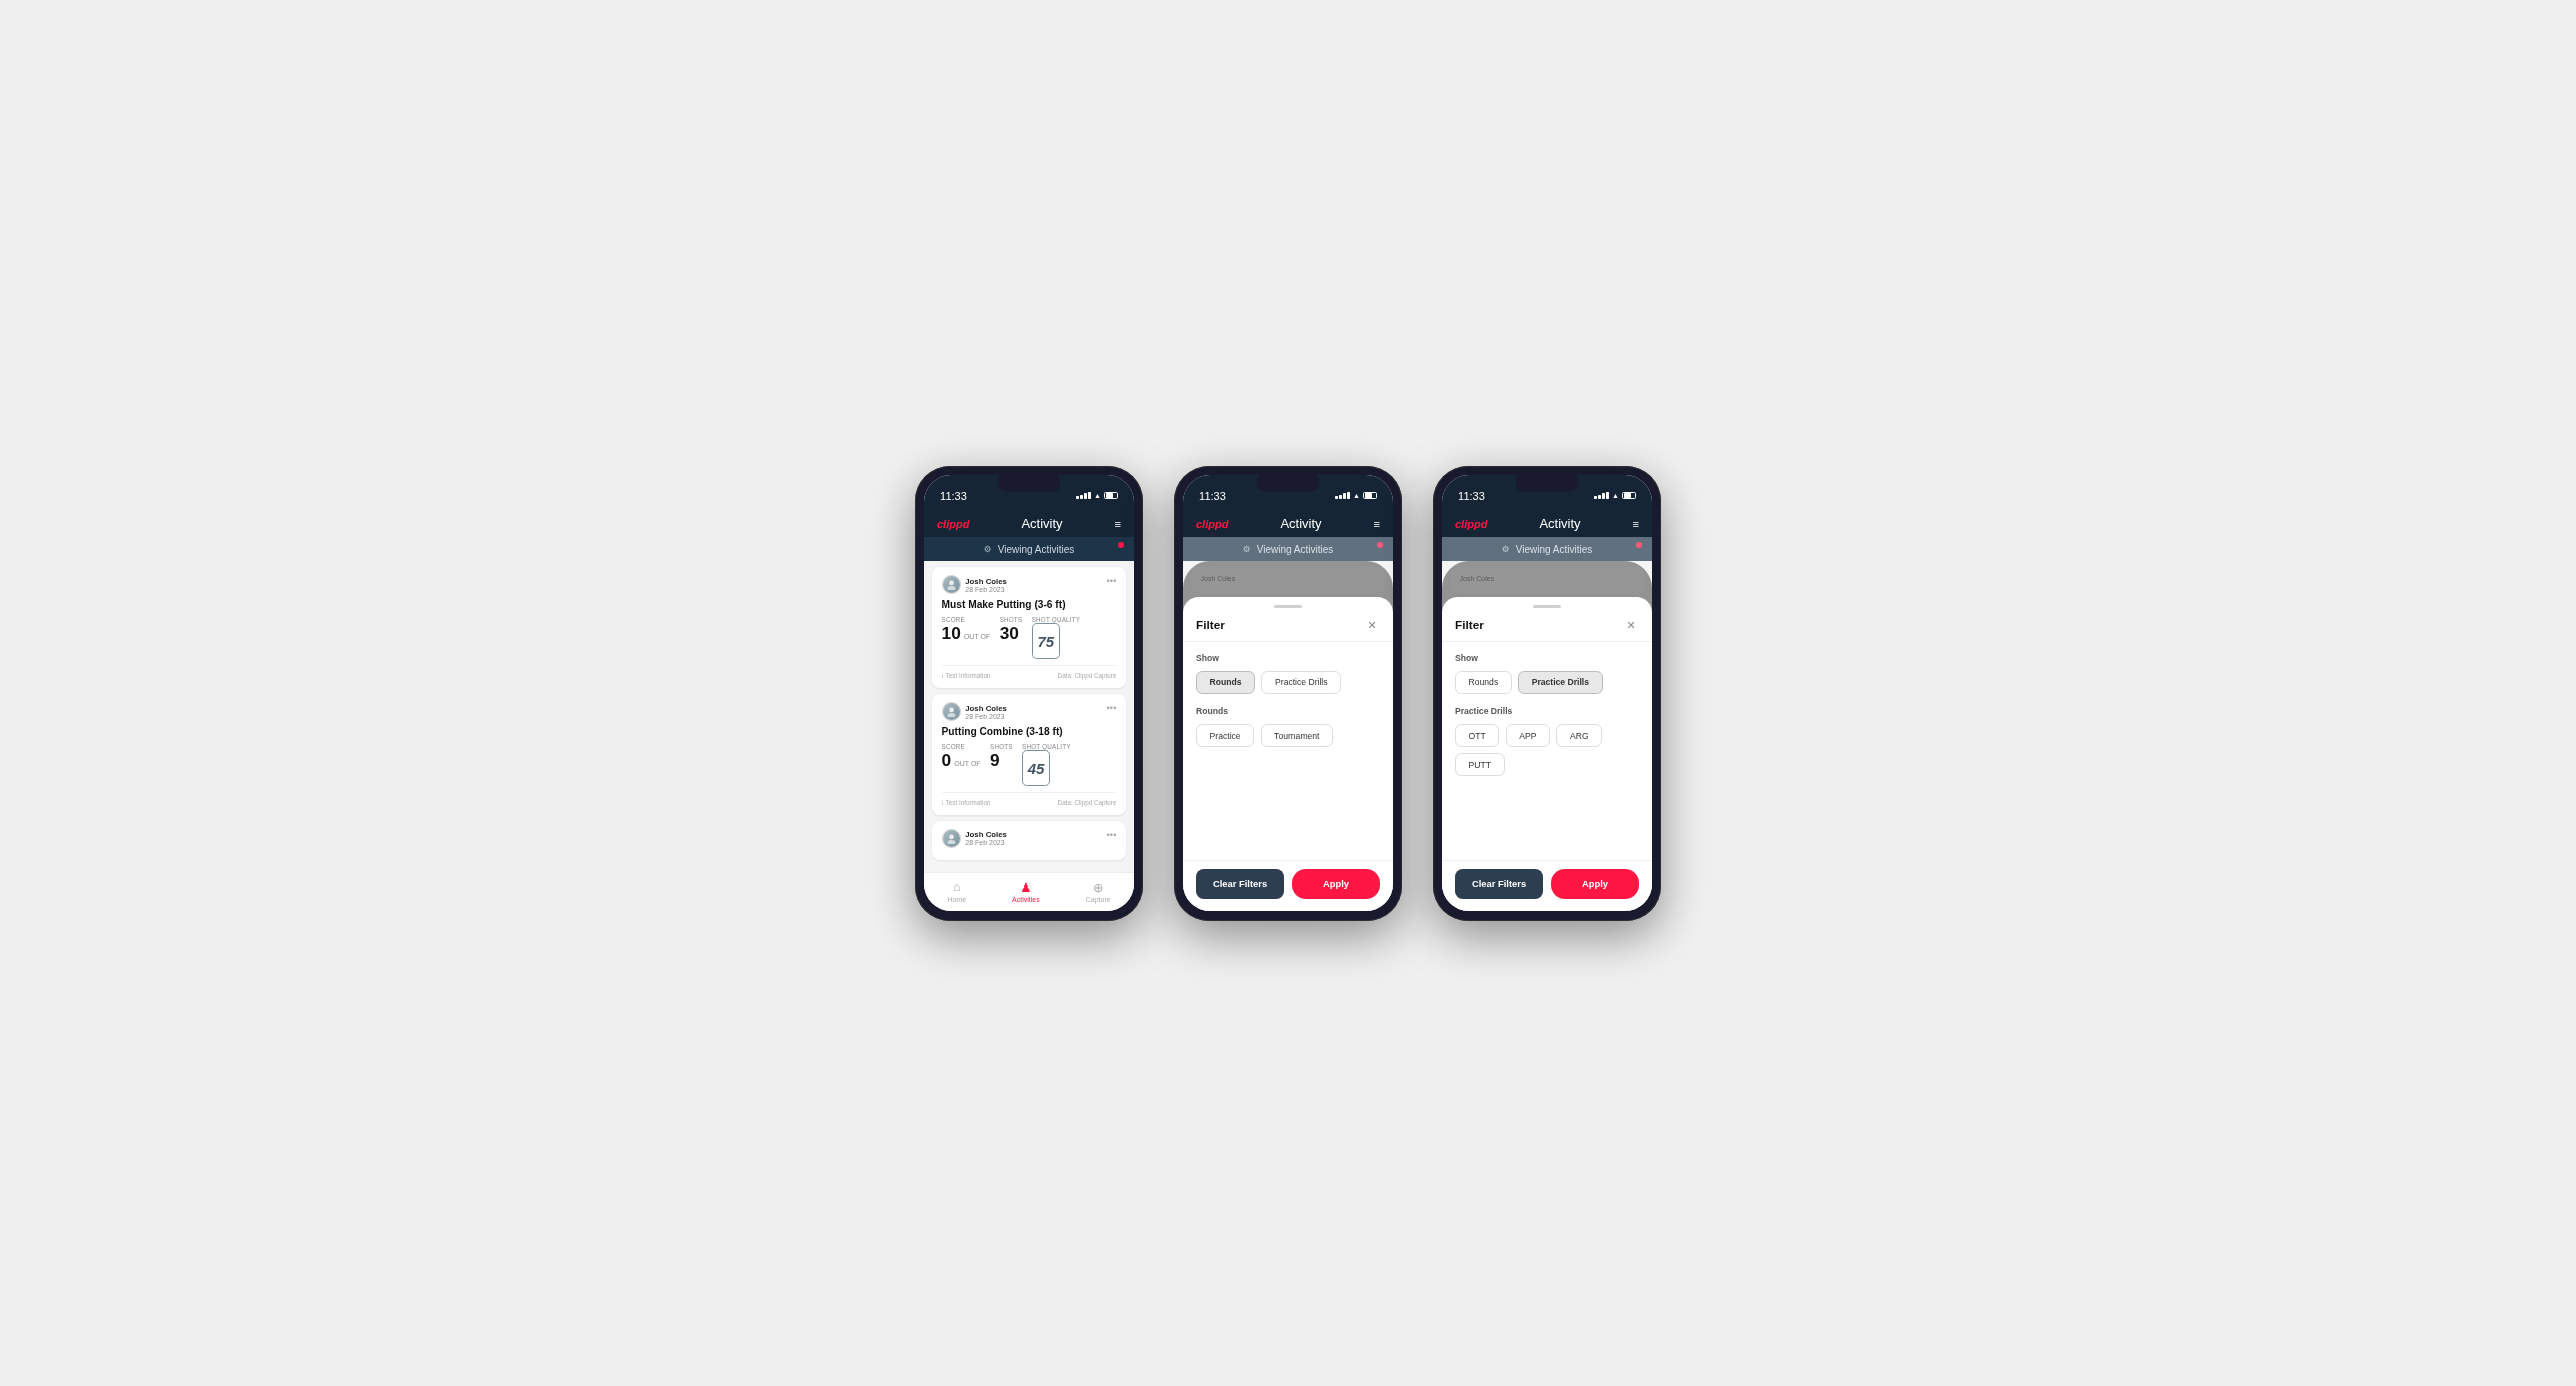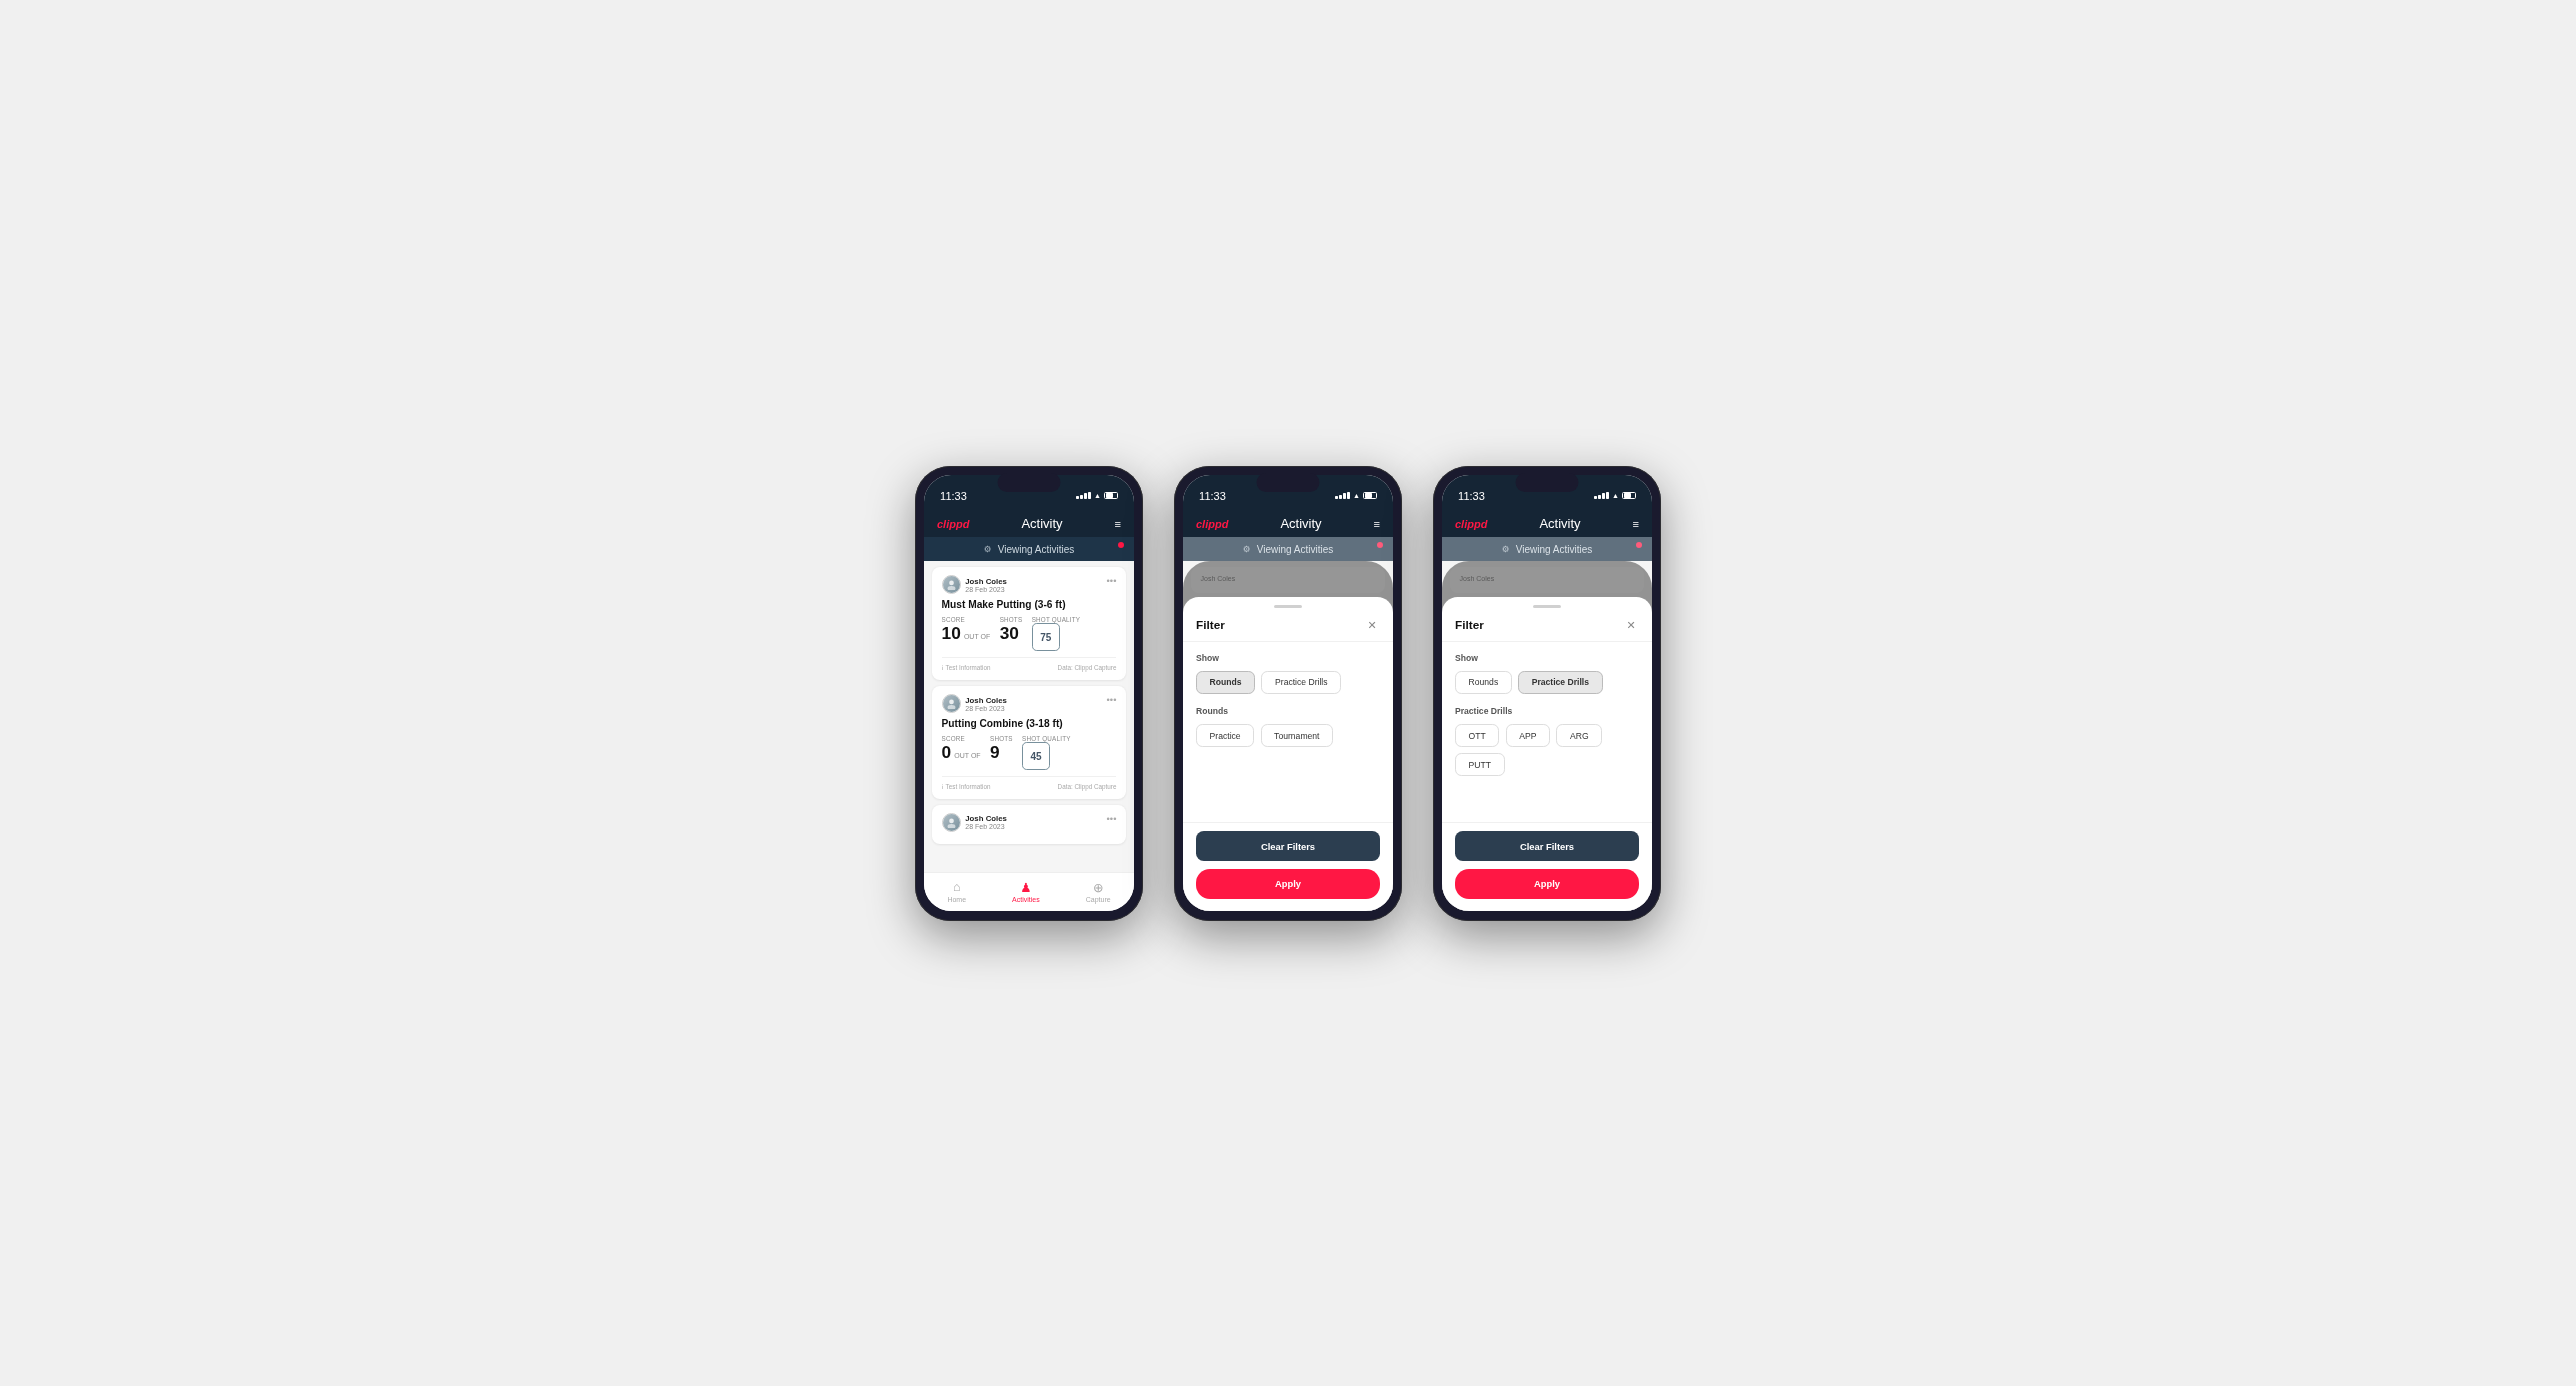--- a/index.html
+++ b/index.html
@@ -267,29 +267,30 @@
     }
 
     .score-inline {
       display: flex;
       align-items: baseline;
       gap: 3.1px;
     }
 
     .shot-quality-badge {
       width: 28px;
-      height: 28px;
+      height: 36px;
       border: 1.6px solid #78909c;
       border-radius: 4.7px;
       display: flex;
       align-items: center;
       justify-content: center;
-      font-size: 10px;
+      font-size: 15px;
       font-weight: 700;
       color: #456;
+      font-style: italic;
     }
 
     .card-footer {
       display: flex;
       justify-content: space-between;
       align-items: center;
       border-top: 0.8px solid #f0f0f0;
       padding-top: 4.7px;
     }
 
@@ -438,21 +439,20 @@
       background: #e8e8e8;
       border-color: #bbb;
       font-weight: 600;
     }
 
     .sheet-footer {
       display: flex;
       gap: 7.8px;
       padding: 7.8px 12.6px 0;
       border-top: 0.8px solid #f0f0f0;
-      flex-direction: column;
     }
 
     .btn-clear {
       flex: 1;
       padding: 9.4px;
       background: #2c3e50;
       color: #fff;
       border: none;
       border-radius: 7.8px;
       font-size: 9.4px;

